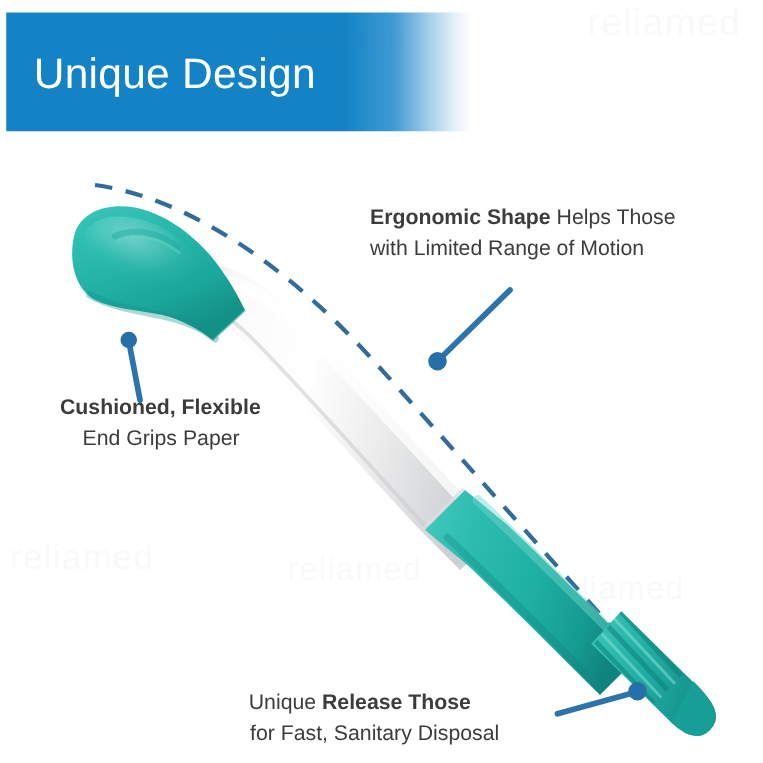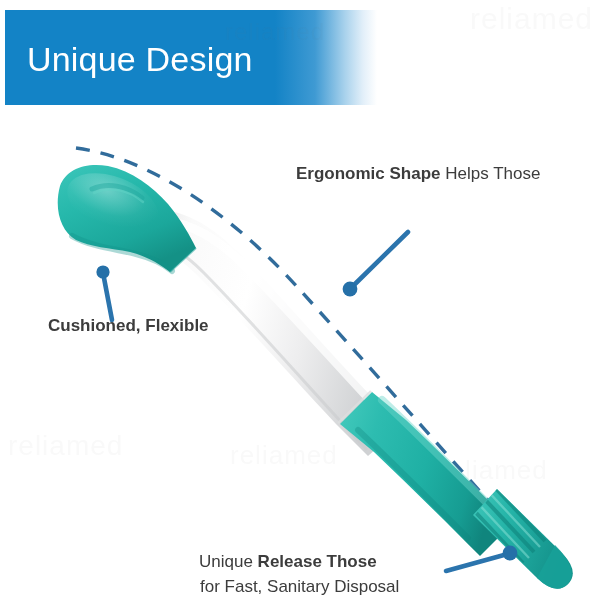--- a/index.html
+++ b/index.html
@@ -240,24 +240,26 @@
     </g>
 
     <g>
       <line x1="446" y1="571" x2="504" y2="555" stroke="#2b74ad" stroke-width="4.6" stroke-linecap="round"></line>
       <circle cx="510" cy="553" r="7.4" fill="#2570a8"></circle>
     </g>
   </svg>
 
   <div class="callout" id="callout-ergonomic">
     <span><b>Ergonomic Shape</b><span class="reg"> Helps Those</span></span>
+    <span class="reg" style="display:block;">with Limited Range of Motion</span>
   </div>
 
   <div class="callout" id="callout-cushioned">
     <b>Cushioned, Flexible</b>
+    <span class="reg line2">End Grips Paper</span>
   </div>
 
   <div class="callout" id="callout-release">
     <span><span class="reg">Unique </span><b>Release Those</b></span>
     <span class="reg line2">for Fast, Sanitary Disposal</span>
   </div>
 
 </div>
 
 </body></html>

